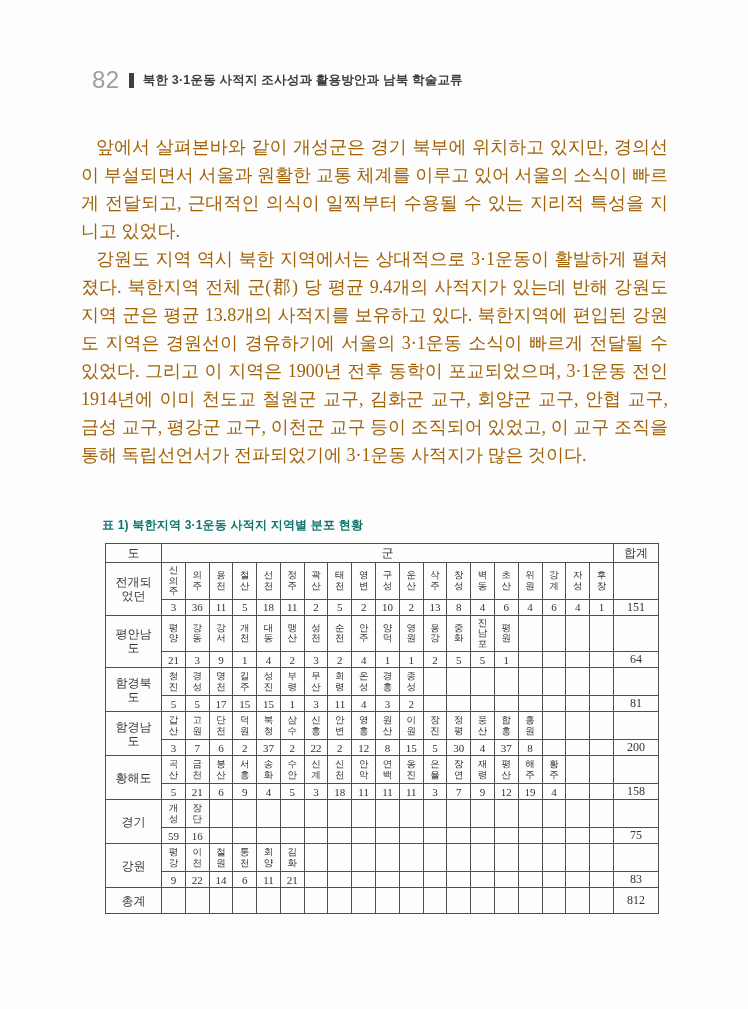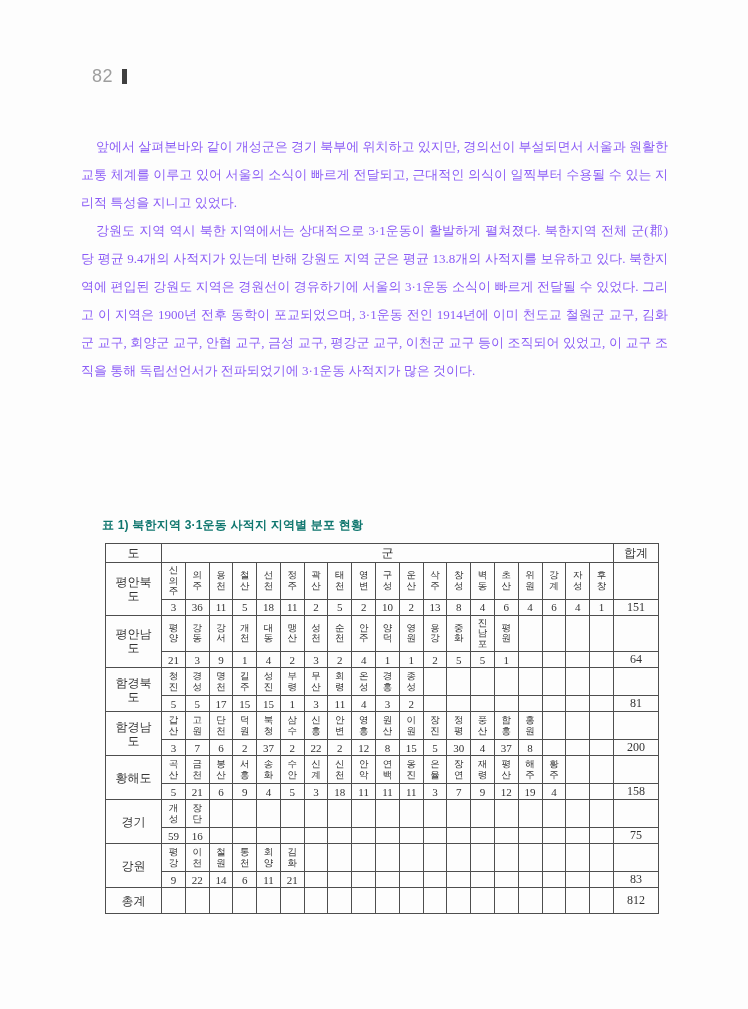--- a/index.html
+++ b/index.html
@@ -18,21 +18,21 @@
   .running-header {
     position: absolute;
     top: 66px;
     left: 92px;
     display: flex;
     align-items: center;
     gap: 9px;
   }
   .page-num {
     font-family: "Liberation Sans", "DejaVu Sans", sans-serif;
-    font-size: 18px;
+    font-size: 24px;
     color: #9e9e9e;
     letter-spacing: 0.5px;
   }
   .header-bar {
     display: inline-block;
     width: 5px;
     height: 15px;
     background: #3f3f3f;
   }
   .header-title {
@@ -41,24 +41,24 @@
     font-weight: 600;
     color: #3c3c3c;
     letter-spacing: 0.2px;
   }
   
   .body-text {
     position: absolute;
     top: 133px;
     left: 81px;
     width: 587px;
-    font-size: 13px;
+    font-size: 18px;
     line-height: 28px;
     text-align: justify;
-    color: #8b5cf6;
+    color: #a16207;
     font-family: Liberation Serif, serif;
   }
   .body-text p { text-indent: 15px; }
   
   .table-caption {
     position: absolute;
     top: 517px;
     left: 102px;
     font-family: "Liberation Sans", "DejaVu Sans", sans-serif;
     font-size: 12px;
@@ -111,40 +111,41 @@
   tr[data-name="grand-total-row"] td { height: 26px; }
 </style>
 </head>
 <body>
 
 <div class="page" data-name="document-page">
 
   <div class="running-header" data-name="running-header">
     <span class="page-num" data-name="page-number">82</span>
     <span class="header-bar" data-name="header-bar-icon"></span>
+    <span class="header-title" data-name="header-title">북한 3·1운동 사적지 조사성과 활용방안과 남북 학술교류</span>
   </div>
 
   <div class="body-text" data-name="body-text">
     <p data-name="paragraph-1">앞에서 살펴본바와 같이 개성군은 경기 북부에 위치하고 있지만, 경의선이 부설되면서 서울과 원활한 교통 체계를 이루고 있어 서울의 소식이 빠르게 전달되고, 근대적인 의식이 일찍부터 수용될 수 있는 지리적 특성을 지니고 있었다.</p>
     <p data-name="paragraph-3">강원도 지역 역시 북한 지역에서는 상대적으로 3·1운동이 활발하게 펼쳐졌다. 북한지역 전체 군(郡) 당 평균 9.4개의 사적지가 있는데 반해 강원도 지역 군은 평균 13.8개의 사적지를 보유하고 있다. 북한지역에 편입된 강원도 지역은 경원선이 경유하기에 서울의 3·1운동 소식이 빠르게 전달될 수 있었다. 그리고 이 지역은 1900년 전후 동학이 포교되었으며, 3·1운동 전인 1914년에 이미 천도교 철원군 교구, 김화군 교구, 회양군 교구, 안협 교구, 금성 교구, 평강군 교구, 이천군 교구 등이 조직되어 있었고, 이 교구 조직을 통해 독립선언서가 전파되었기에 3·1운동 사적지가 많은 것이다.</p>
   </div>
 
   <div class="table-caption" data-name="table-caption">표 1) 북한지역 3·1운동 사적지 지역별 분포 현황</div>
 
   <table class="dist-table" data-name="distribution-table">
     <thead>
       <tr data-name="table-header-row">
         <th class="prov-col" data-name="header-province">도</th>
         <th colspan="19" data-name="header-county-group">군</th>
         <th class="total-col" data-name="header-total">합계</th>
       </tr>
     </thead>
     <tbody data-name="distribution-table-body">
         <tr data-name="county-name-row">
-          <td class="prov-cell" data-name="province-name" rowspan="2">평안북도</td>
+          <td class="prov-cell" data-name="province-name" rowspan="2">전개되었던</td>
           <td class="county-cell" data-name="county-name">신
 의
 주</td>
           <td class="county-cell" data-name="county-name">의
 주</td>
           <td class="county-cell" data-name="county-name">용
 천</td>
           <td class="county-cell" data-name="county-name">철
 산</td>
           <td class="county-cell" data-name="county-name">선

